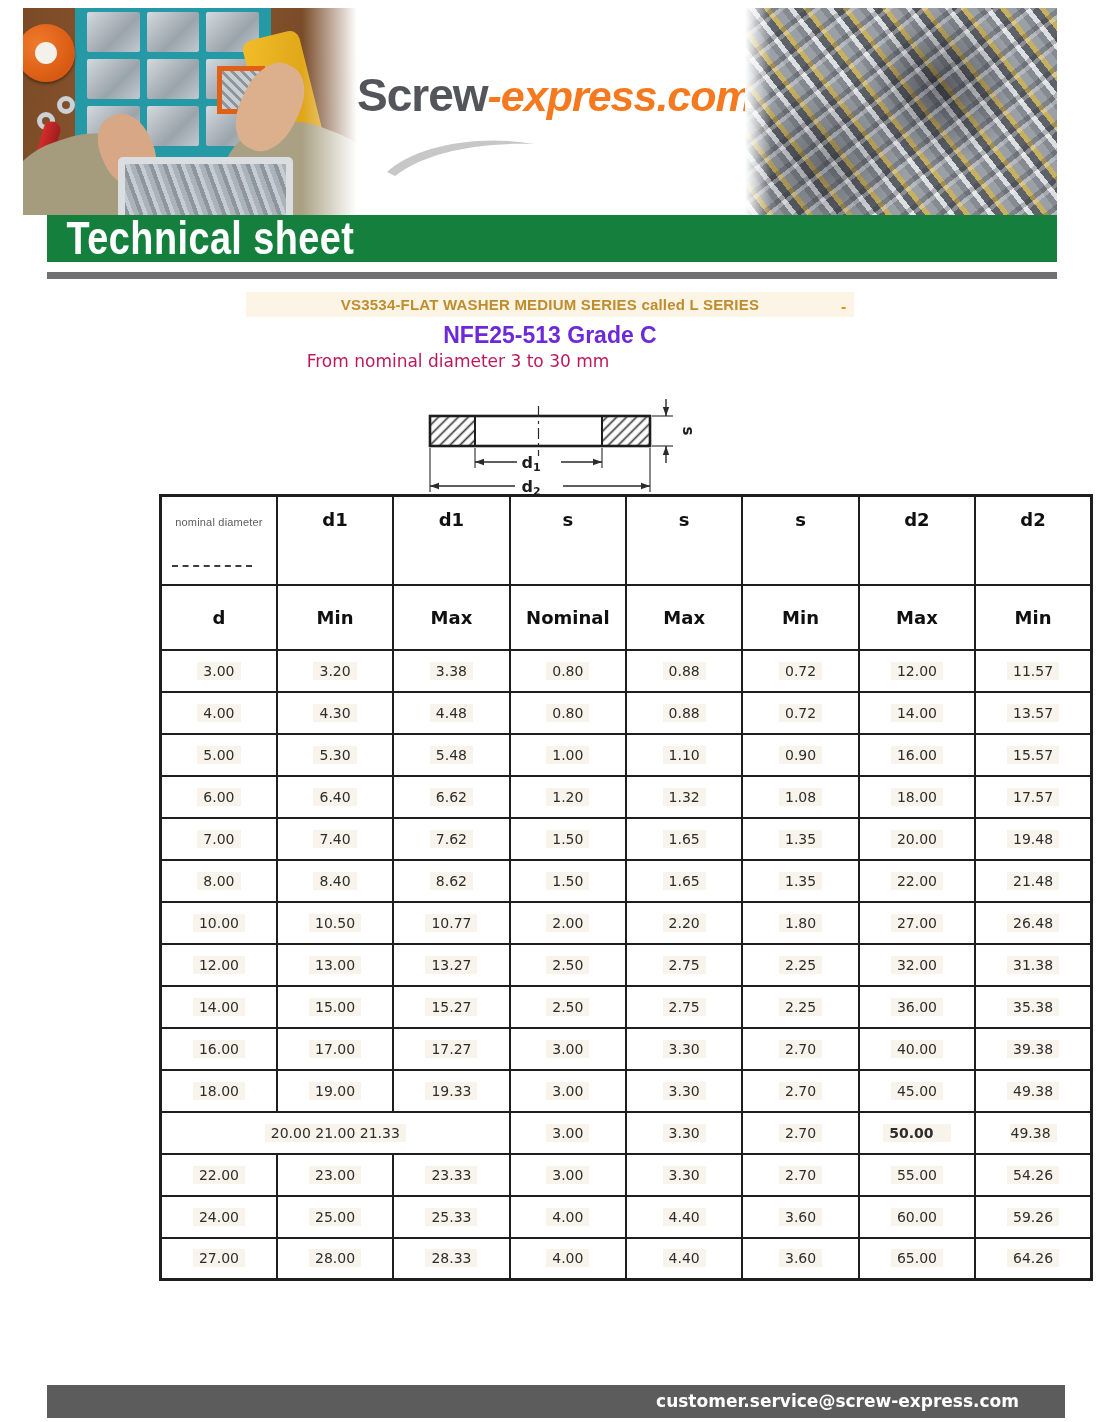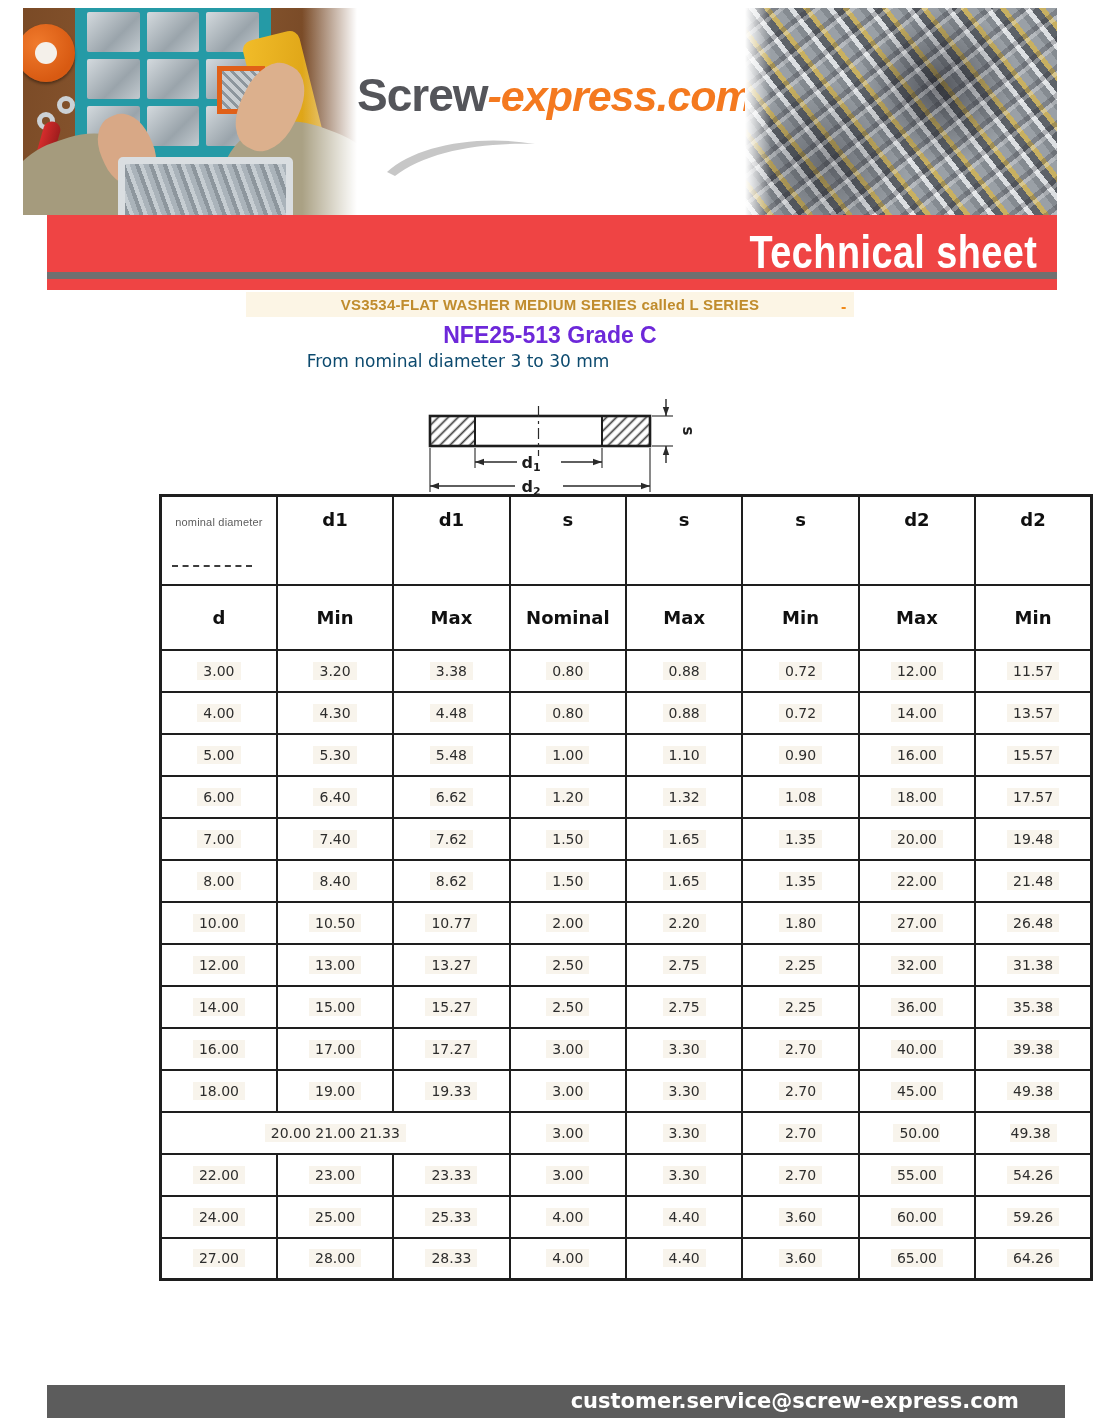--- a/index.html
+++ b/index.html
@@ -55,60 +55,60 @@
     background:linear-gradient(to right, #fff, rgba(255,255,255,0)); }
 
   
   .logo { position:absolute; left:357px; top:68px; width:388px; text-align:center; }
   .logo-line { white-space:nowrap; }
   .logo-gray { font-size:46px; font-weight:bold; color:#54555a; letter-spacing:-1px; }
   .logo-orange { font-size:43px; font-weight:bold; font-style:italic; color:#f4791f; letter-spacing:-1px; }
   .swoosh { position:absolute; left:28px; top:66px; }
 
   
-  .banner { position:absolute; left:47px; top:215px; width:1010px; height:75px; background:#ef4444;
-    display:flex; align-items:center; justify-content:flex-end; }
+  .banner { position:absolute; left:47px; top:215px; width:1010px; height:47px; background:#15803d;
+    display:flex; align-items:center; justify-content:flex-start; }
   .banner-text { color:#fff; font-weight:bold; font-size:43px; letter-spacing:0.5px;
     transform:scale(0.88,1.08); display:inline-block; }
   .banner-strip { position:absolute; left:47px; top:272px; width:1010px; height:7px; background:#707070; }
 
   
   .title1 { position:absolute; top:296px; left:0; width:1100px; text-align:center; }
   .title1 span.band { background:#fcf5e5; color:#c08c2d; font-weight:bold; font-size:15px;
     padding:4px 95px; letter-spacing:0.2px; }
   .title1-dash { position:absolute; left:841px; top:298px; color:#f08a1a; font-weight:bold; font-size:16px; }
   .title2 { position:absolute; top:322px; left:0; width:1100px; text-align:center;
     color:#6d28d9; font-weight:bold; font-size:23px; }
   .title3 { position:absolute; top:351px; left:0; width:916px; text-align:center;
-    color:#0c4a6e; font-size:17px; font-family:"DejaVu Sans", sans-serif; }
+    color:#be185d; font-size:17px; font-family:"DejaVu Sans", sans-serif; }
 
   
   .drawing { position:absolute; left:415px; top:396px; }
 
   
   table.spec { position:absolute; left:159px; top:494px; width:934px; border-collapse:collapse;
     table-layout:fixed; border:3px solid #1e1e1e; font-family:"DejaVu Sans", sans-serif; }
   table.spec th, table.spec td { border:2px solid #1e1e1e; text-align:center; padding:0; }
   tr.hdr-top th { height:89px; vertical-align:top; padding-top:12px; font-size:18px; color:#101010; }
   th.corner { position:relative; text-align:left; padding-left:12px; }
   .corner-label { font-family:"Liberation Sans", sans-serif; font-size:11px; font-weight:normal;
     color:#5c5c5c; letter-spacing:0.2px; }
   .corner-dash { position:absolute; left:10px; bottom:17px; width:80px; border-top:2px dashed #3d3d3d; }
   tr.hdr-bot th { height:65px; vertical-align:middle; font-size:18px; color:#101010; }
   table.spec tbody td { height:42px; font-size:14px; color:#2d2d2d; }
   .val { background:#f8f4ec; padding:1px 6px; }
   td.ar { text-align:right; }
   td.al { text-align:left; }
-  td.ar .val { padding-right:1px; }
+  td.ar .val { padding-right:17px;font-weight:bold; }
   td.al .val { padding-left:1px; }
 
   
   .footer-bar { position:absolute; left:47px; top:1385px; width:1018px; height:33px; background:#5c5c5c; }
   .footer-email { position:absolute; right:46px; top:0; line-height:33px; color:#ffffff;
-    font-family:"DejaVu Sans", sans-serif; font-weight:bold; font-size:21px; text-decoration:none; }
+    font-family:"DejaVu Sans", sans-serif; font-weight:bold; font-size:17px; text-decoration:none; }
 </style>
 </head>
 <body>
 
 <div class="page">
 
   <div class="photo photo-left">
     <div class="tealbox">
       <div></div>
         <div></div>

